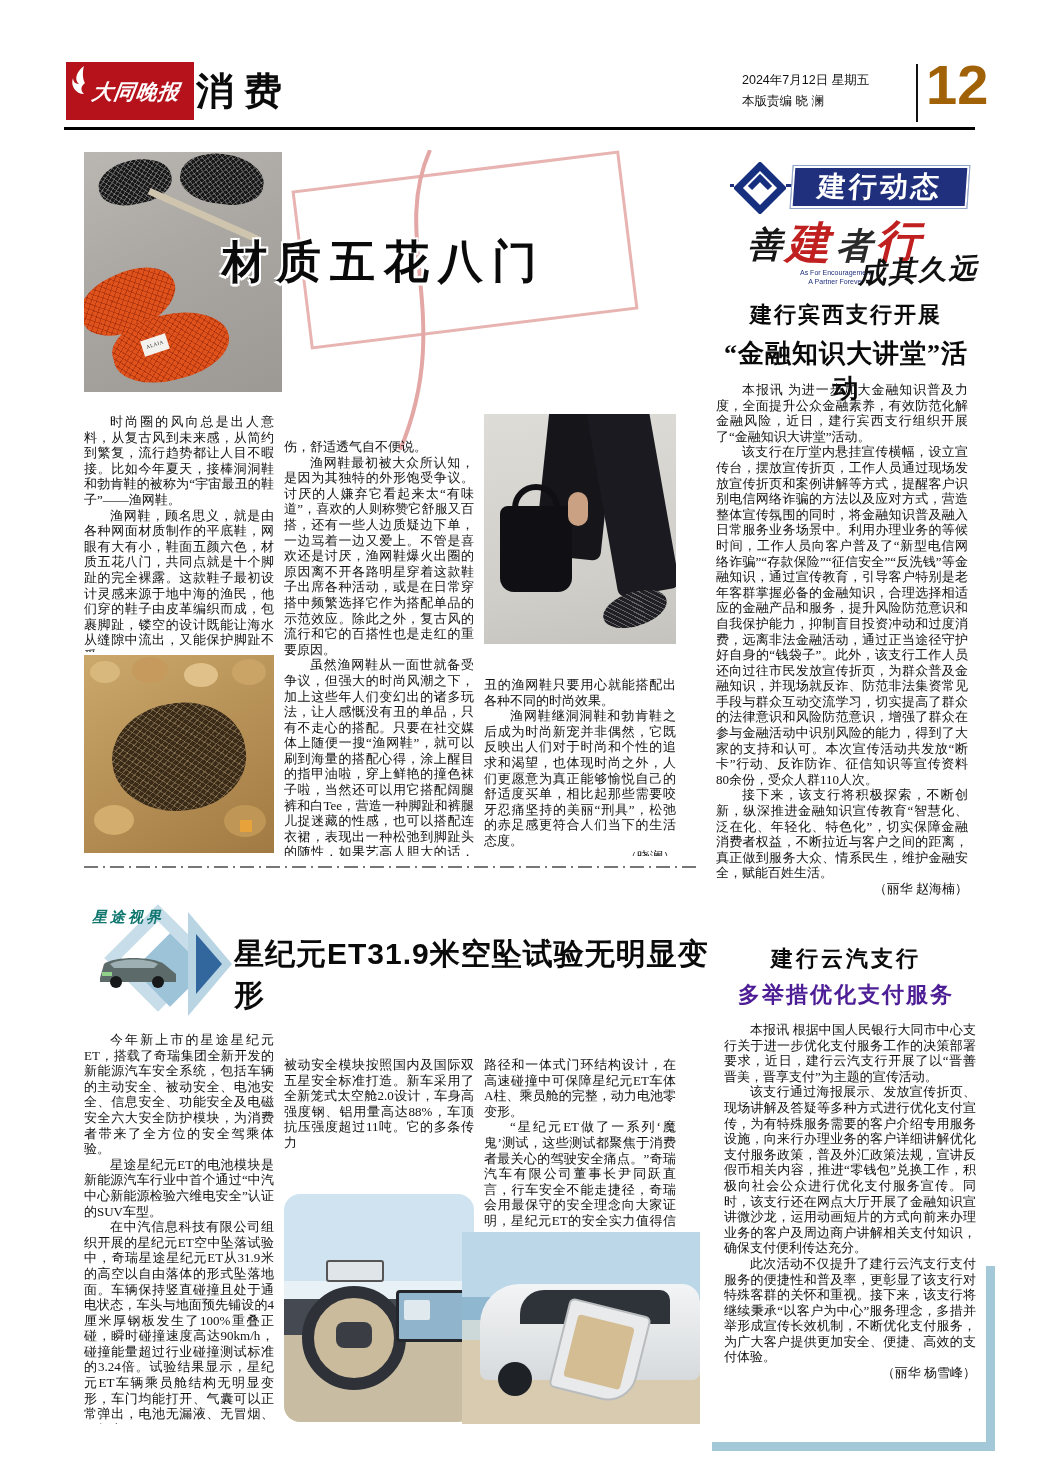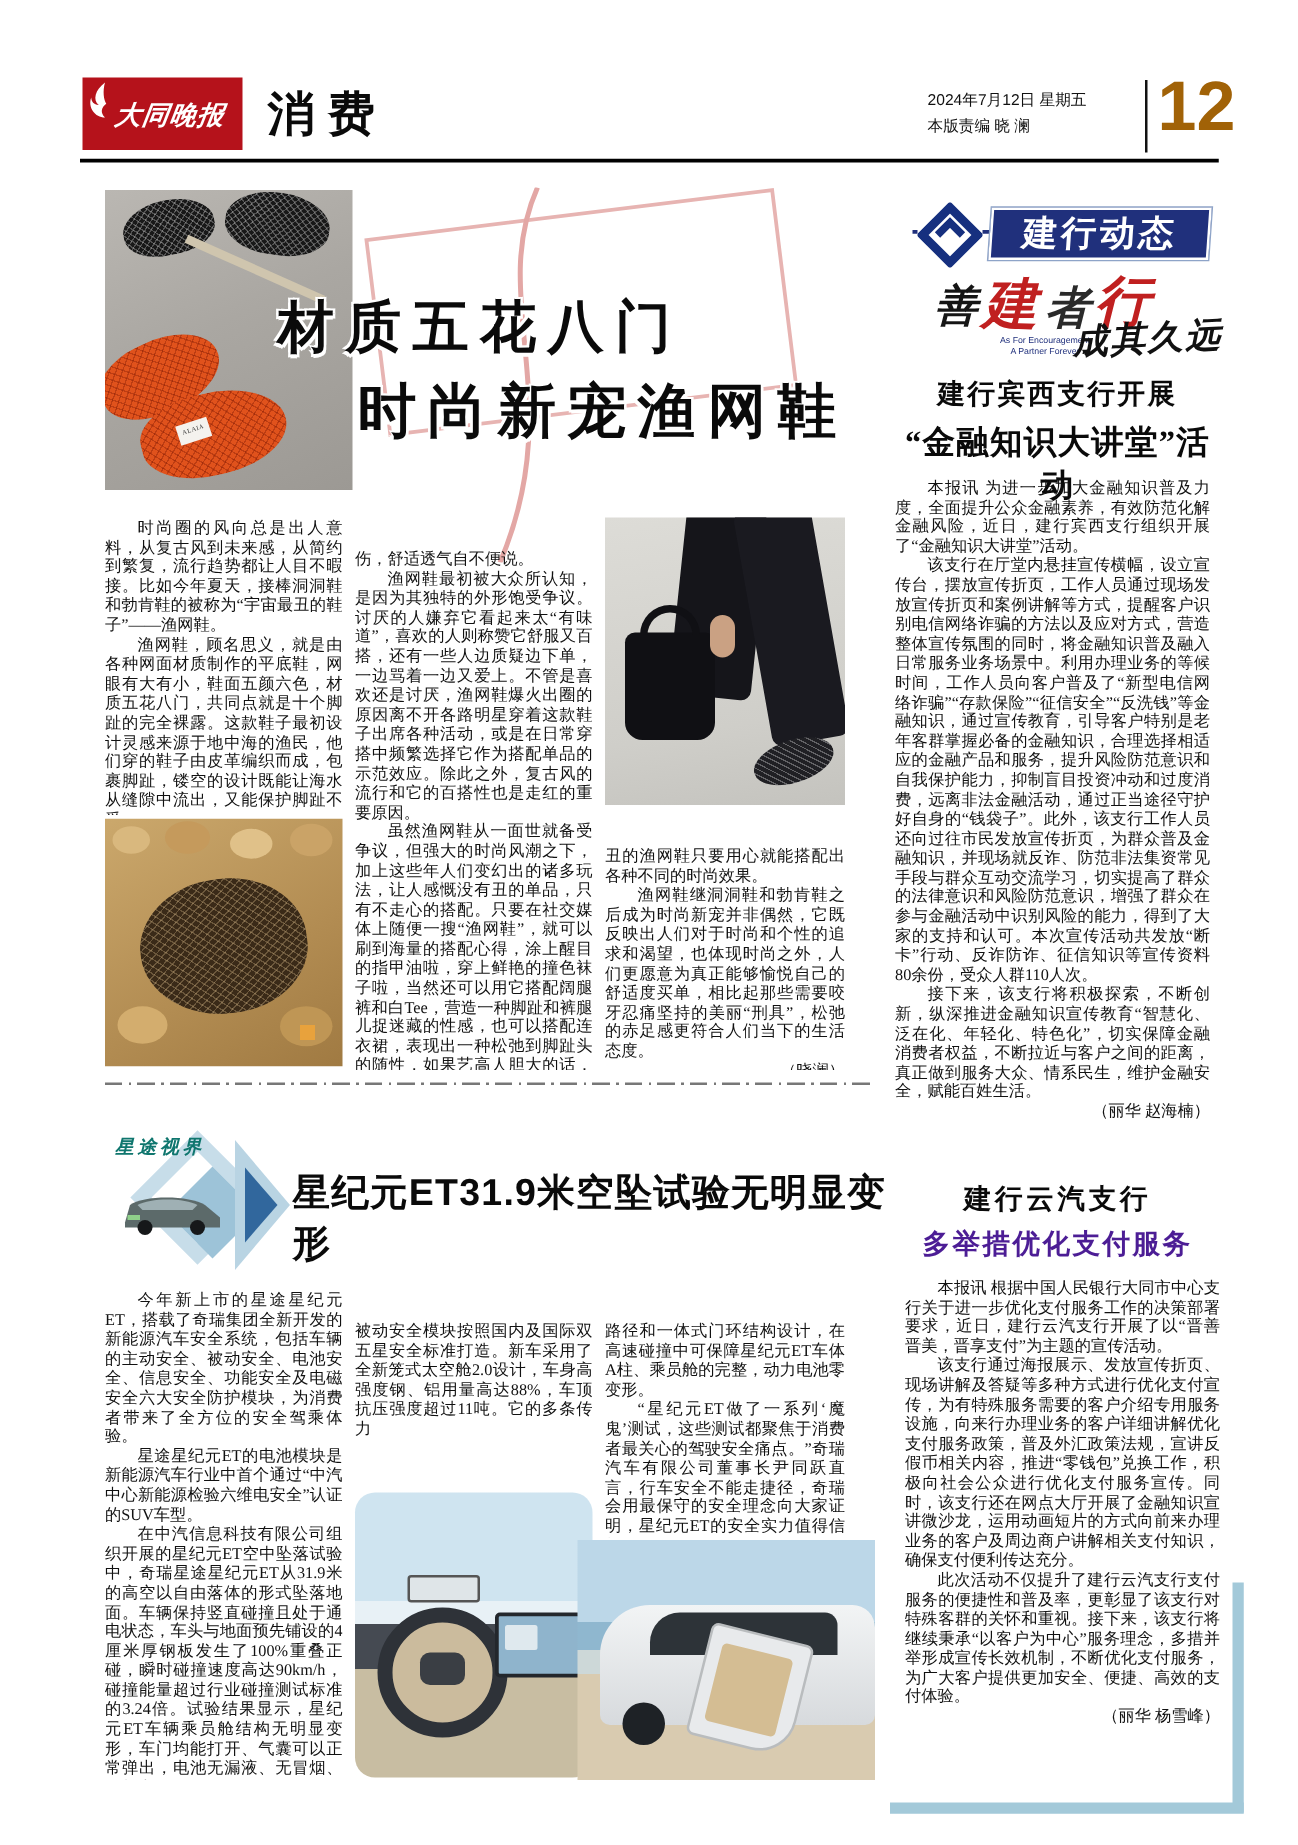--- a/index.html
+++ b/index.html
@@ -3,21 +3,21 @@
 <meta charset="utf-8">
 <style>
   * { margin:0; padding:0; box-sizing:border-box; }
   body { background:#e8e8e8; font-family:"Liberation Serif","DejaVu Serif",serif; }
   #page { position:relative; width:1038px; height:1476px; background:#fff; margin:0 auto; overflow:hidden; }
 
   
   .logo-box { position:absolute; left:66px; top:62px; width:128px; height:58px; background:#b5121b; color:#fff; overflow:hidden; }
   .logo-flame { position:absolute; left:4px; top:2px; }
   .logo-text { position:absolute; left:26px; top:16px; font-size:21px; font-weight:bold; font-style:italic; letter-spacing:1px; transform:skewX(-8deg); }
-  .section-title { position:absolute; left:214px; top:66px; font-size:38px; font-weight:bold; color:#0a0a0a; letter-spacing:10px;text-align:center; }
+  .section-title { position:absolute; left:196px; top:66px; font-size:38px; font-weight:bold; color:#0a0a0a; letter-spacing:10px;text-align:center; }
   .dateline { position:absolute; left:742px; top:70px; width:170px; font-family:"Liberation Sans",sans-serif; font-size:12.5px; color:#111; line-height:21px; }
   .pg-divider { position:absolute; left:916px; top:64px; width:2px; height:58px; background:#111; }
   .page-number { position:absolute; left:926px; top:52px; font-family:"Liberation Sans",sans-serif; font-size:56px; font-weight:bold; color:#a16207; }
   .header-rule { position:absolute; left:64px; top:127px; width:911px; height:3px; background:#000; }
 
   
   .photo-shoes-top { position:absolute; left:84px; top:152px; width:198px; height:240px; background:linear-gradient(155deg,#bab7b2 0%,#aaa7a2 45%,#9c9994 100%); overflow:hidden; }
   .mesh-black { position:absolute; background:#181818; border-radius:50% 50% 45% 45%;
      background-image:repeating-linear-gradient(45deg,rgba(255,255,255,.25) 0 1px,transparent 1px 4px),repeating-linear-gradient(-45deg,rgba(255,255,255,.25) 0 1px,transparent 1px 4px); }
   .strap { position:absolute; background:#cfc5ae; }
@@ -106,21 +106,20 @@
     <div class="strap" style="left:60px;top:60px;width:120px;height:7px;transform:rotate(24deg);"></div>
     <div class="mesh-orange" style="left:-6px;top:120px;width:100px;height:58px;transform:rotate(-26deg);"></div>
     <div class="mesh-orange" style="left:28px;top:162px;width:118px;height:66px;transform:rotate(-14deg);"></div>
     <div class="shoe-tag">ALAIA</div>
   </div>
   <div class="pink-frame"></div>
   <svg class="pink-arc" width="120" height="300" viewBox="0 0 120 300">
       <path d="M70 0 C30 90 95 170 40 300" stroke="#e3a7a5" stroke-width="4" fill="none"></path>
     </svg>
   <div class="headline-1">材质五花八门</div>
-  <div class="headline-2">时尚新宠渔网鞋</div>
 
   <div class="bodytext shoes-col1">
     <p>时尚圈的风向总是出人意料，从复古风到未来感，从简约到繁复，流行趋势都让人目不暇接。比如今年夏天，接棒洞洞鞋和勃肯鞋的被称为“宇宙最丑的鞋子”——渔网鞋。</p>
     <p>渔网鞋，顾名思义，就是由各种网面材质制作的平底鞋，网眼有大有小，鞋面五颜六色，材质五花八门，共同点就是十个脚趾的完全裸露。这款鞋子最初设计灵感来源于地中海的渔民，他们穿的鞋子由皮革编织而成，包裹脚趾，镂空的设计既能让海水从缝隙中流出，又能保护脚趾不受</p>
   </div>
   <div class="photo-pebbles">
     <div class="pebble" style="left:6px;top:6px;width:30px;height:22px;background:#d9b87e;"></div>
     <div class="pebble" style="left:48px;top:2px;width:36px;height:26px;background:#c59a5c;"></div>
     <div class="pebble" style="left:100px;top:8px;width:34px;height:24px;background:#e0c189;"></div>
     <div class="pebble" style="left:148px;top:4px;width:34px;height:26px;background:#caa express;background:#caa367;"></div>

